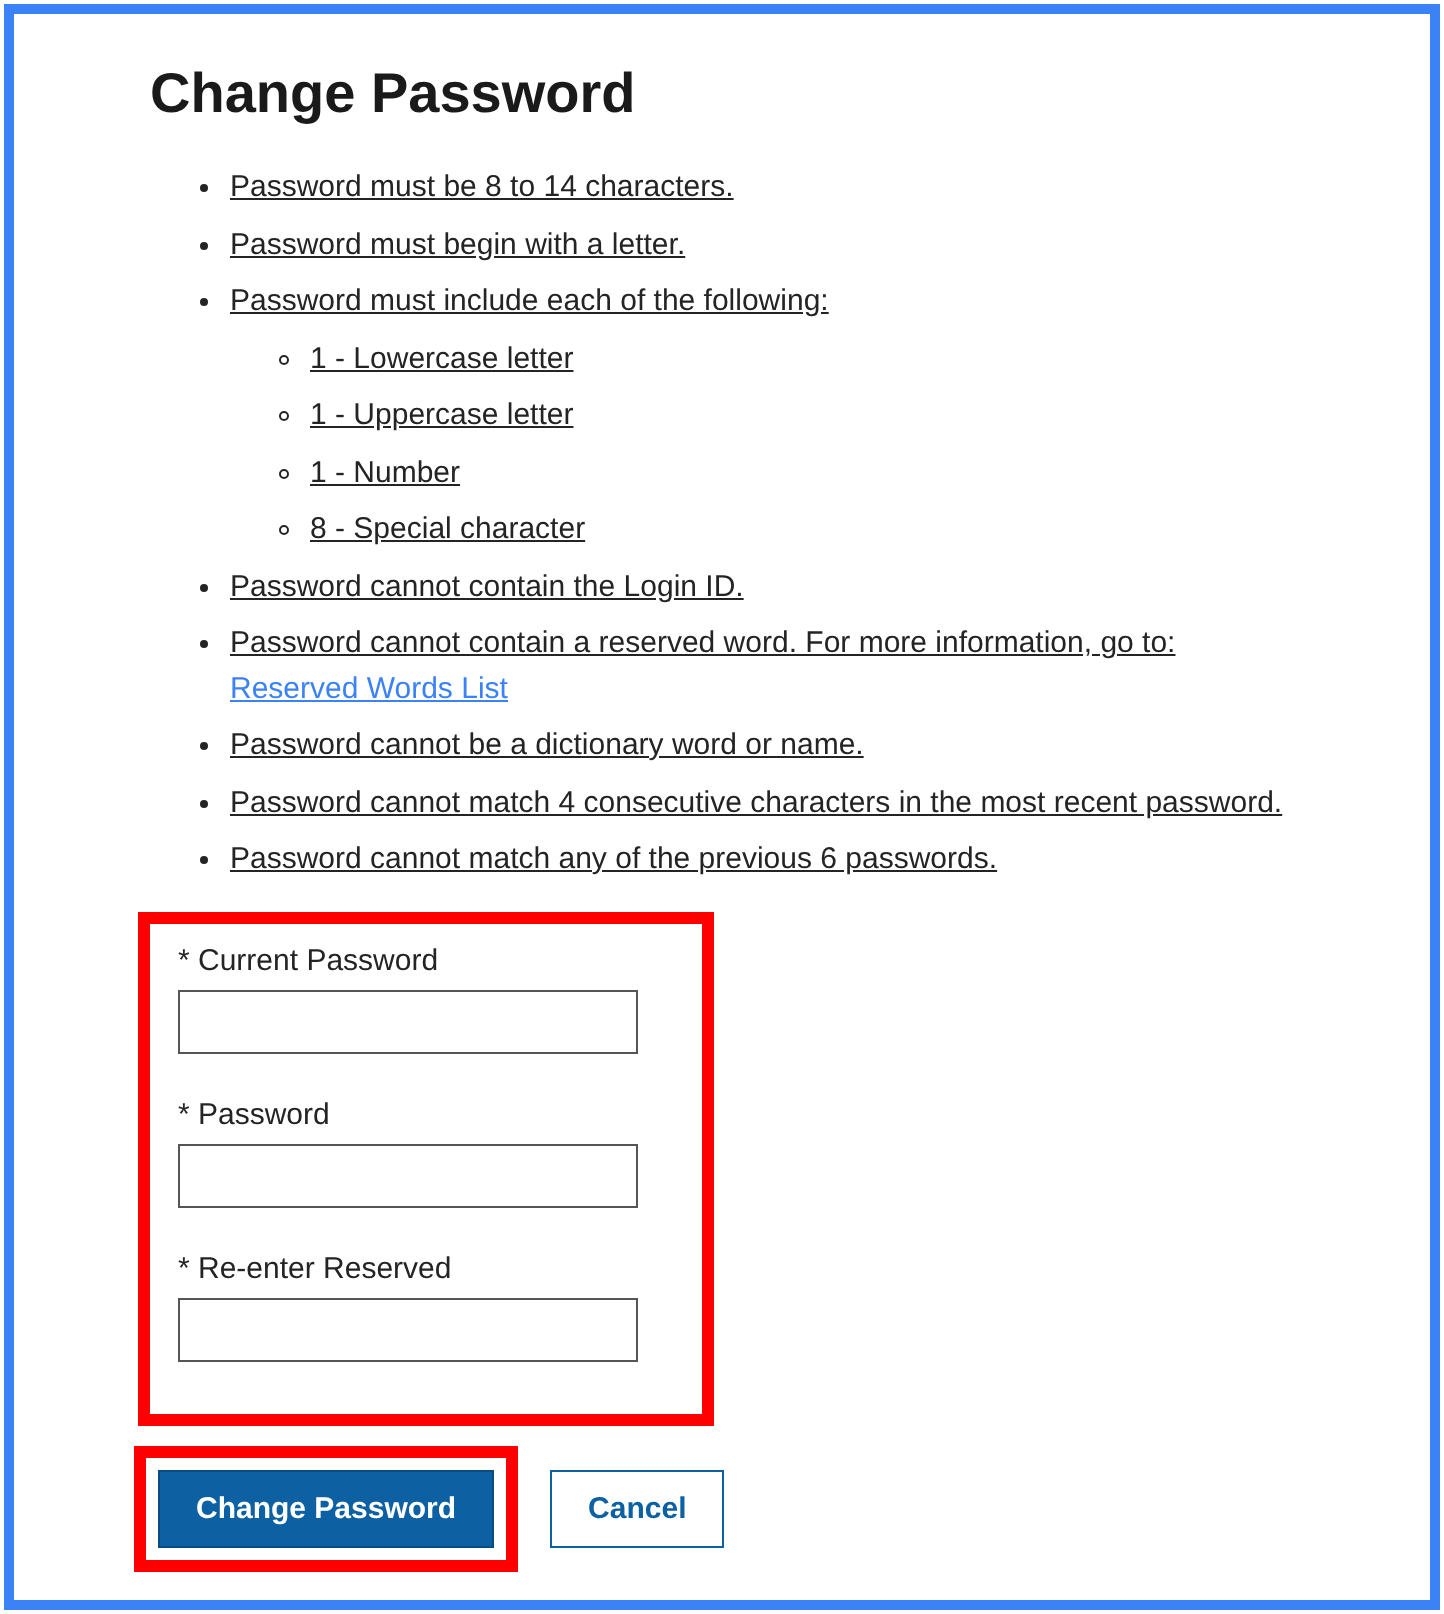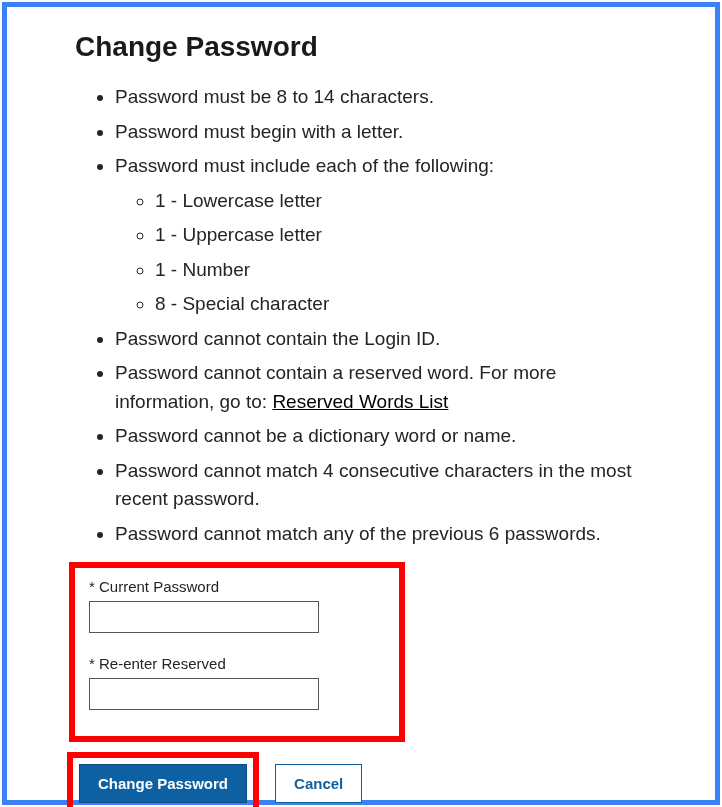--- a/index.html
+++ b/index.html
@@ -26,46 +26,47 @@
       margin: 0 0 20px 0;
       color: #1a1a1a;
     }
     p.intro {
       font-size: 15px;
       margin: 0 0 10px 0;
     }
     ul.req-list {
       margin: 4px 0 14px 0;
       padding-left: 40px;
-      font-size: 19px;
+      font-size: 15px;
+      text-decoration: underline;
     }
     ul.req-list > li {
       margin-bottom: 6px;
       line-height: 1.5;
     }
     ul.sub-list {
       list-style-type: circle;
       padding-left: 40px;
       margin: 6px 0 4px 0;
     }
     ul.sub-list > li {
       margin-bottom: 6px;
     }
     a.link {
-      color: #000000;
+      color: #3b82f6;
       text-decoration: underline;
     }
     .required-note {
       font-size: 15px;
       margin: 4px 0 6px 0;
     }
     .red-box-fields {
       border: 6px solid #ff0000;
       padding: 10px 14px 4px 14px;
-      width: 336px;
+      width: 288px;
       margin: 0 0 10px -6px;
     }
     .field-group {
       margin-bottom: 22px;
     }
     .field-label {
       font-size: 15px;
       margin-bottom: 6px;
     }
     .field-input {
@@ -134,20 +135,24 @@
     <li>Password cannot match any of the previous 6 passwords.</li>
   </ul>
 
 
   <div class="red-box-fields">
     <div class="field-group">
       <div class="field-label">* Current Password</div>
       <input type="password" class="field-input" value="" style="">
     </div>
     <div class="field-group">
+      <div class="field-label">* Password</div>
+      <input type="password" class="field-input" value="" style="">
+    </div>
+    <div class="field-group">
       <div class="field-label">* Re-enter Reserved</div>
       <input type="password" class="field-input" value="" style="">
     </div>
   </div>
 
   <div class="button-row">
     <div class="red-box-button">
       <button class="primary-btn">Change Password</button>
     </div>
     <button class="secondary-btn">Cancel</button>

